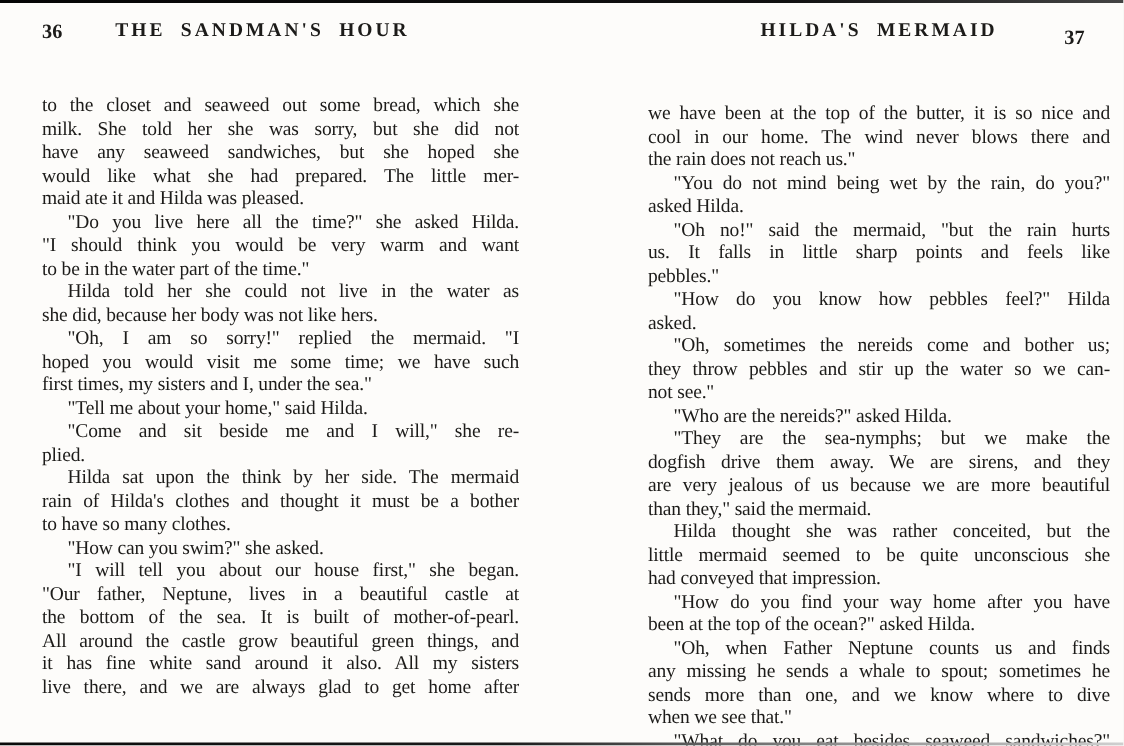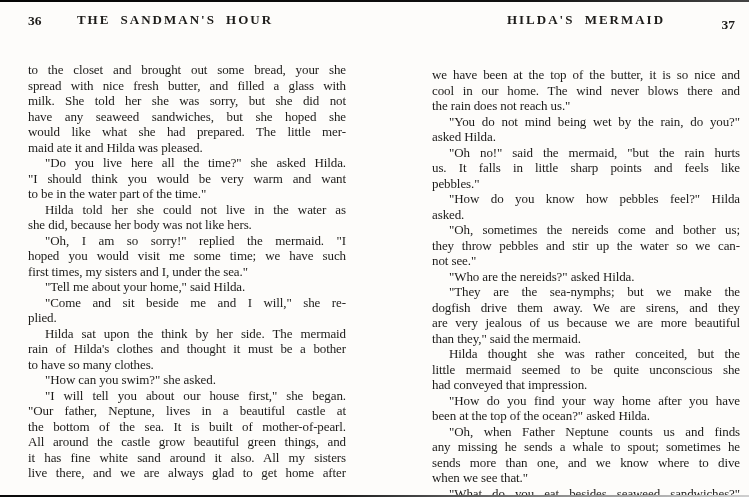--- a/index.html
+++ b/index.html
@@ -27,21 +27,21 @@
     letter-spacing:2px; word-spacing:5px;
     padding-top:2px;
     font-family:Liberation Serif, serif;
   }
   .page.left .running { transform:translateX(-12px); }
   .pagenum {
     position:absolute; top:3px;
     font-size:13.5px; font-weight:700;
   }
   .pagenum.pn-left  { left:0; }
-  .pagenum.pn-right { right:5px; top:7px; }
+  .pagenum.pn-right { right:17px; top:7px; }
 
   .body { font-size:13px; line-height:15.5px; overflow:hidden; }
   .page.left  .body { margin-top:26px; height:455px; }
   .page.right .body { margin-top:31px; height:450px; }
 
   .para { margin:0; }
   .line {
     white-space:nowrap;
     text-align:justify;
     text-align-last:justify;
@@ -56,22 +56,21 @@
 <div class="scan">
   <div class="edge top"></div>
 
   <div class="page left">
     <div class="header">
       <span class="pagenum pn-left">36</span>
       <span class="running">THE SANDMAN'S HOUR</span>
     </div>
     <div class="body">
         <div class="para">
-          <div class="line">to the closet and brought out some bread, your she</div>
-          <div class="line">spread with nice fresh butter, and filled a glass with</div>
+          <div class="line">to the closet and seaweed out some bread, which she</div>
           <div class="line">milk.  She told her she was sorry, but she did not</div>
           <div class="line">have any seaweed sandwiches, but she hoped she</div>
           <div class="line">would like what she had prepared.  The little mer-</div>
           <div class="line rag">maid ate it and Hilda was pleased.</div>
         </div>
         <div class="para">
           <div class="line ind">"Do you live here all the time?" she asked Hilda.</div>
           <div class="line">"I should think you would be very warm and want</div>
           <div class="line rag">to be in the water part of the time."</div>
         </div>

